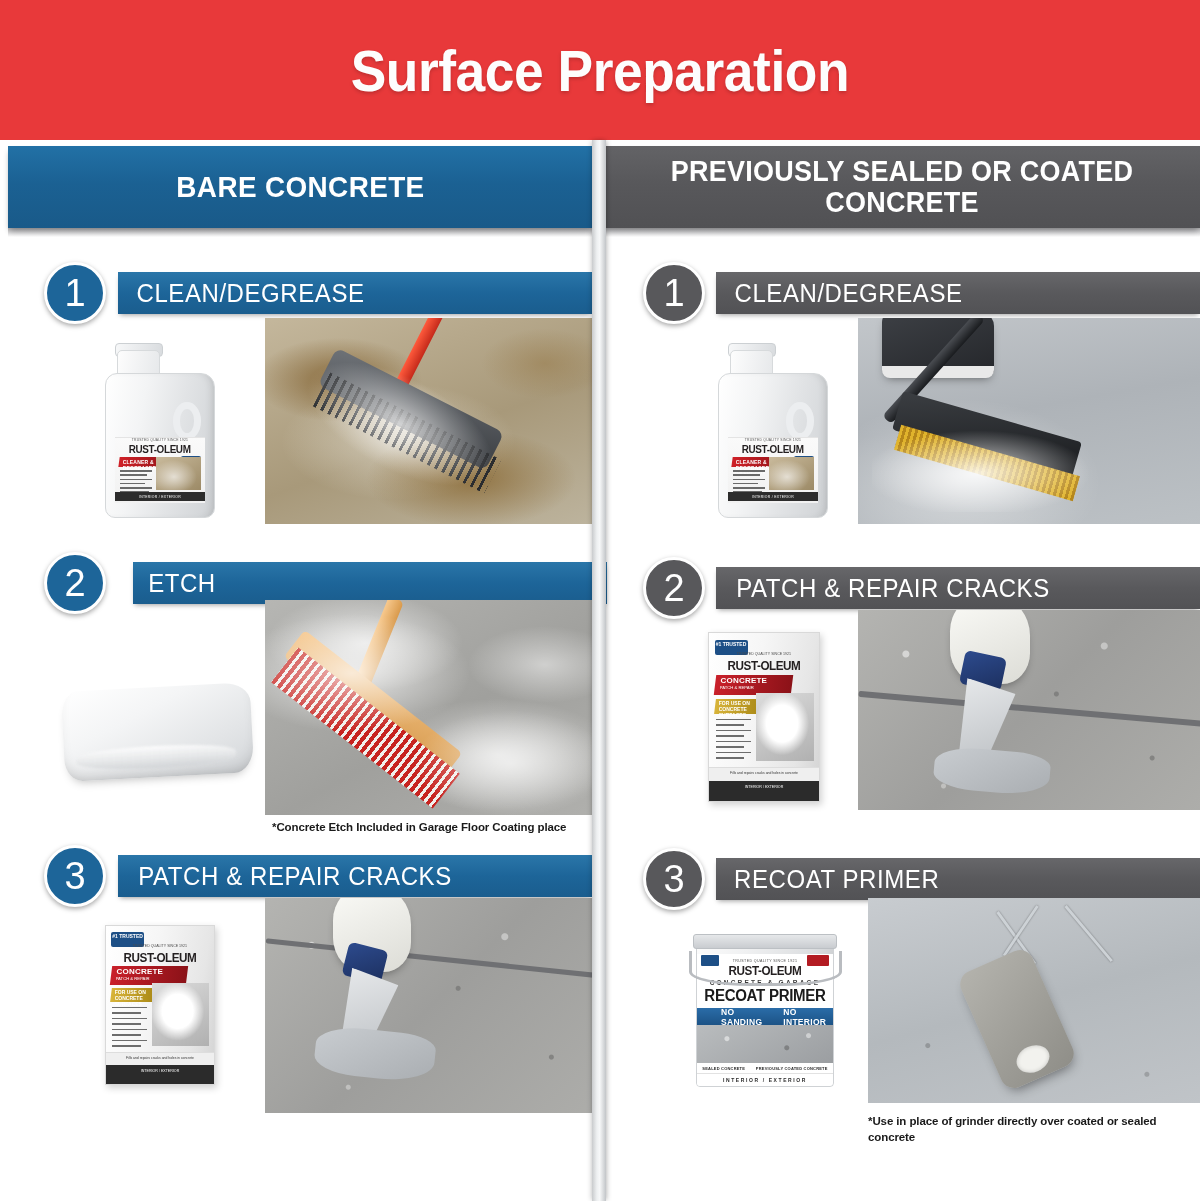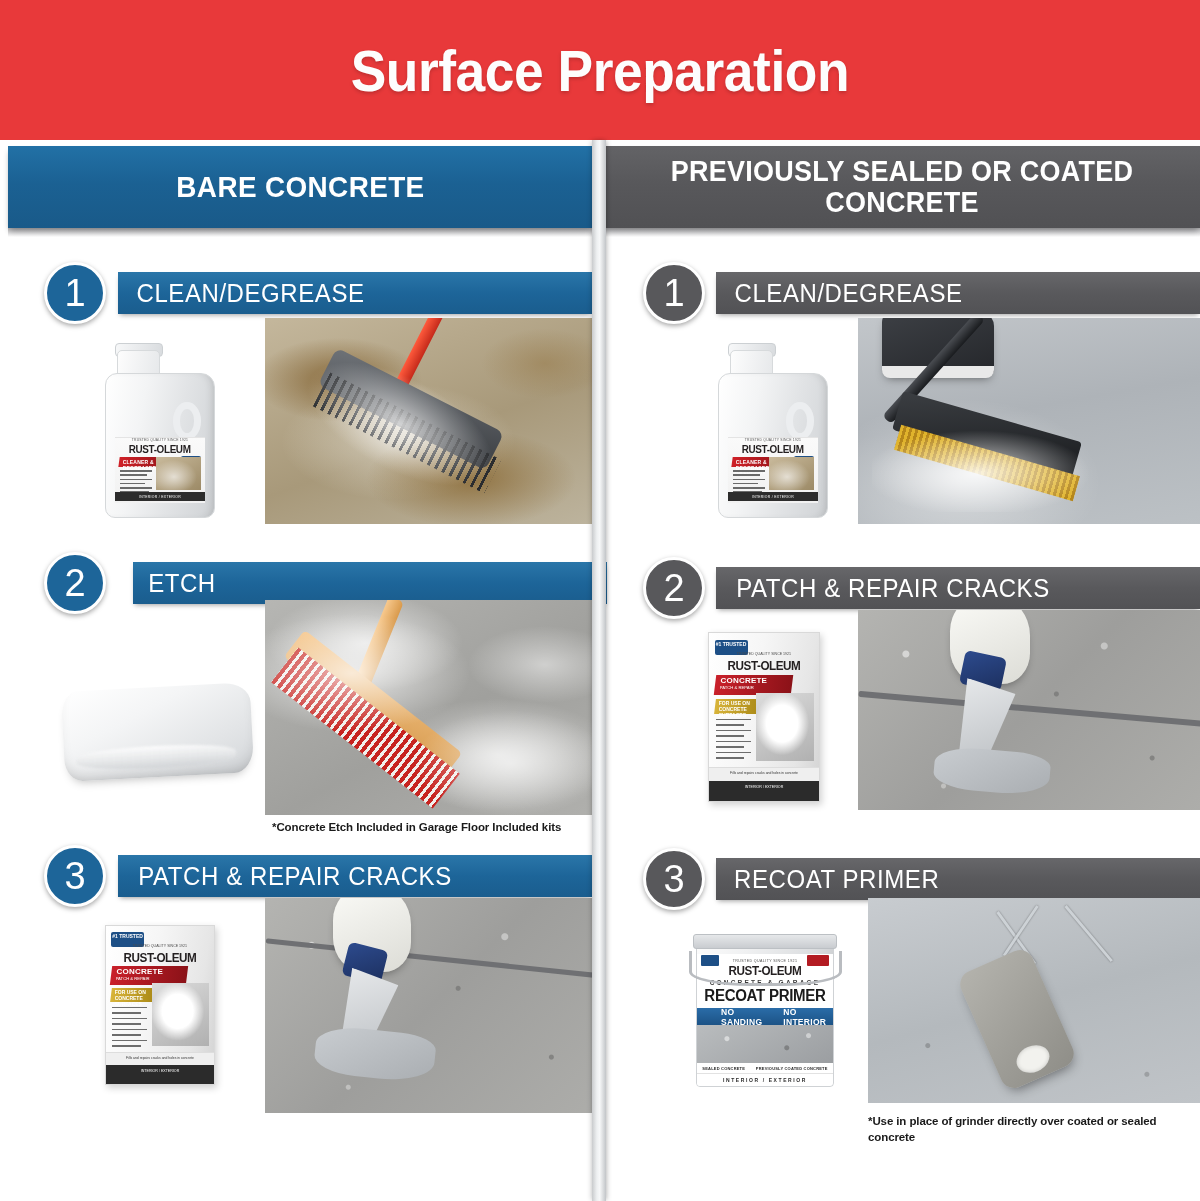--- a/index.html
+++ b/index.html
@@ -512,21 +512,21 @@
 <div class="photo sudsy" style="left:265px; top:600px; width:333px; height:215px;">
   <div class="brush-handle" style="left:124px; top:-4px; width:16px; height:130px; background:linear-gradient(90deg,#f7c98e,#d99a4c); transform:rotate(22deg); transform-origin:top left;"></div>
   <div class="brush-head" style="left:8px; top:88px; width:200px; height:34px; background:linear-gradient(160deg,#f6c68a,#d39648); transform:rotate(38deg); border-radius:5px;"></div>
   <div class="bristles" style="left:-2px; top:106px; width:205px; height:44px; transform:rotate(38deg);
               background:repeating-linear-gradient(90deg,#c7231f 0 4px, #f0f0ec 4px 7px);"></div>
   <div style="position:absolute; left:0; top:0; width:100%; height:100%;
               background:radial-gradient(ellipse 180px 90px at 26% 34%, rgba(255,255,255,.7), transparent 66%),
                          radial-gradient(ellipse 150px 80px at 74% 76%, rgba(255,255,255,.6), transparent 66%);"></div>
 </div>
 
-<div class="footnote" style="left:272px; top:820px; width:330px;">*Concrete Etch Included in Garage Floor Included kits</div>
+<div class="footnote" style="left:272px; top:820px; width:330px;">*Concrete Etch Included in Garage Floor Coating place</div>
 
 <div class="step-bar blue" style="left:118px; top:855px; width:474px;">
   <span class="bar-label" style="padding-left:14px;">PATCH &amp; REPAIR CRACKS</span>
 </div>
 <div class="step-circle blue" style="left:44px; top:845px;">
   <span>3</span>
 </div>
 
 <div class="product" style="left:105px; top:925px; width:110px; height:160px;">
   <div class="carton">

